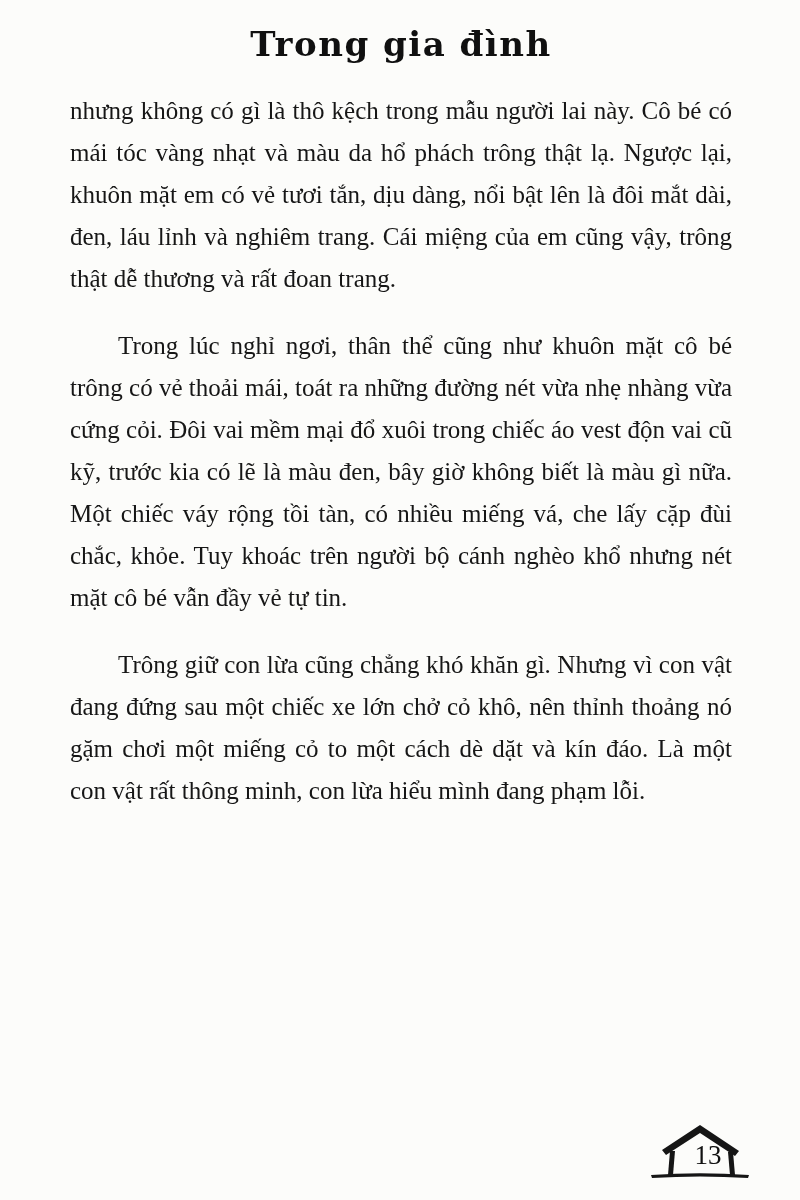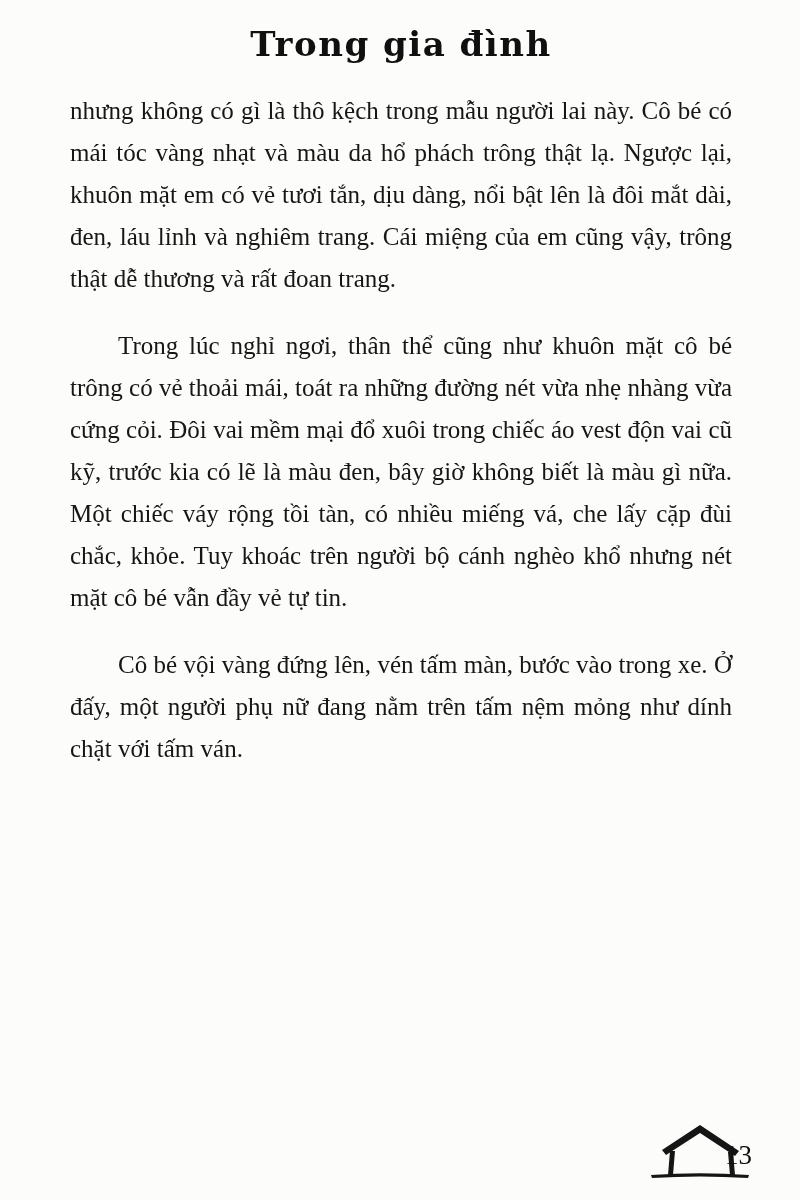--- a/index.html
+++ b/index.html
@@ -47,40 +47,40 @@
     width: 104px;
     height: 66px;
   }
   .page-number-badge svg {
     display: block;
     width: 104px;
     height: 66px;
   }
   .page-number-badge .num {
     position: absolute;
-    left: 0;
+    left: 8px;
     top: 22px;
     width: 104px;
-    text-align: right;
+    text-align: center;
     font-family: "Liberation Serif", serif;
     font-size: 27px;
     color: #111;
   }
 </style>
 </head>
 <body>
 
 <div class="page">
 
   <h1 class="title">Trong gia đình</h1>
 
   <div class="body-text">
       <p>nhưng không có gì là thô kệch trong mẫu người lai này. Cô bé có mái tóc vàng nhạt và màu da hổ phách trông thật lạ. Ngược lại, khuôn mặt em có vẻ tươi tắn, dịu dàng, nổi bật lên là đôi mắt dài, đen, láu lỉnh và nghiêm trang. Cái miệng của em cũng vậy, trông thật dễ thương và rất đoan trang.</p>
       <p class="indent">Trong lúc nghỉ ngơi, thân thể cũng như khuôn mặt cô bé trông có vẻ thoải mái, toát ra những đường nét vừa nhẹ nhàng vừa cứng cỏi. Đôi vai mềm mại đổ xuôi trong chiếc áo vest độn vai cũ kỹ, trước kia có lẽ là màu đen, bây giờ không biết là màu gì nữa. Một chiếc váy rộng tồi tàn, có nhiều miếng vá, che lấy cặp đùi chắc, khỏe. Tuy khoác trên người bộ cánh nghèo khổ nhưng nét mặt cô bé vẫn đầy vẻ tự tin.</p>
-      <p class="indent">Cô bé vội vàng đứng lên, vén tấm màn, bước vào trong xe. Ở đấy, một người phụ nữ đang nằm trên tấm nệm mỏng như dính chặt với tấm ván.</p>
+      <p class="indent">Trông giữ con lừa cũng chẳng khó khăn gì. Nhưng vì con vật đang đứng sau một chiếc xe lớn chở cỏ khô, nên thỉnh thoảng nó gặm chơi một miếng cỏ to một cách dè dặt và kín đáo. Là một con vật rất thông minh, con lừa hiểu mình đang phạm lỗi.</p>
     </div>
 
   <div class="page-number-badge">
     <span>
       <svg viewBox="0 0 104 66" xmlns="http://www.w3.org/2000/svg">
 
         <path d="M3 57 Q 52 53.5 101 57 L 100 60 Q 52 57 4 60 Z" fill="#151515"></path>
 
         <path d="M14 32 L 52 7 L 91 33 L 87 38 L 52 15 L 18 37 Z" fill="#151515"></path>
 

